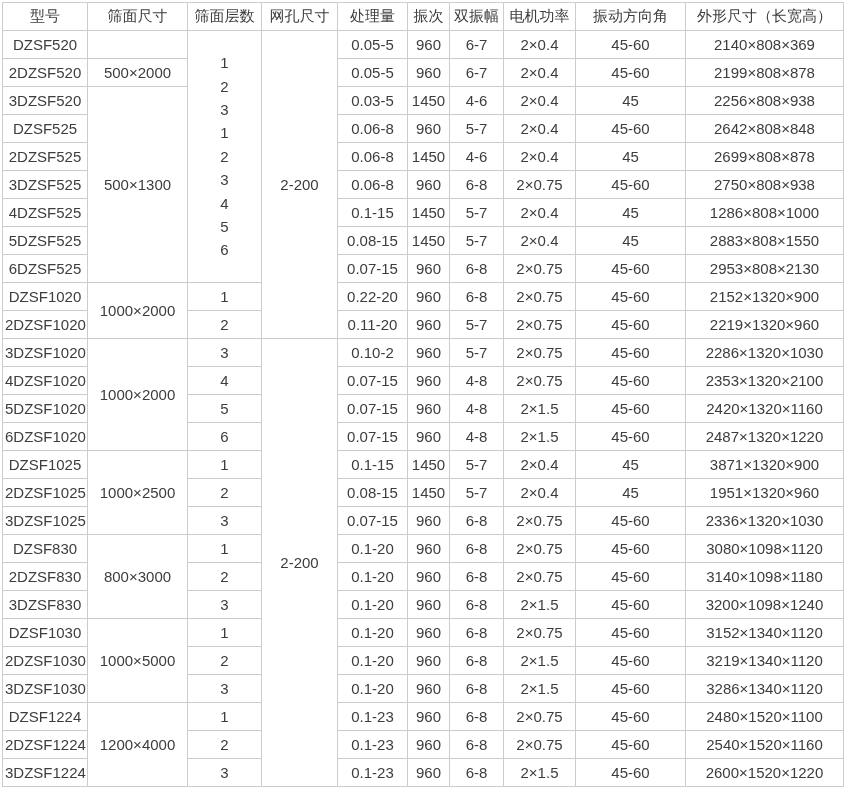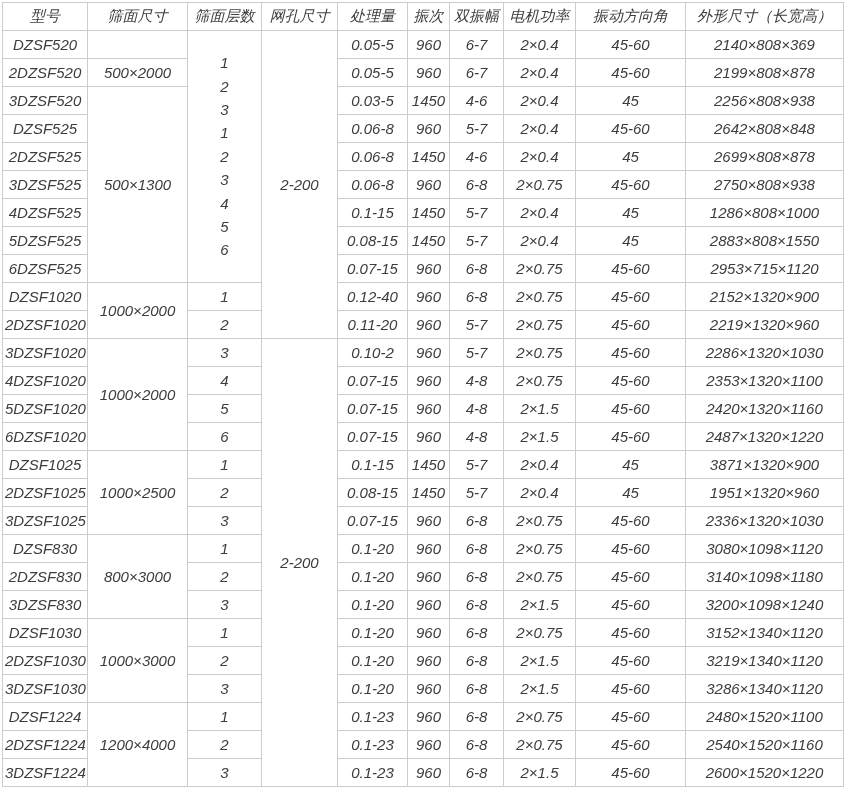--- a/index.html
+++ b/index.html
@@ -6,21 +6,20 @@
     margin: 0;
     padding: 0;
     background: #ffffff;
     width: 845px;
     height: 788px;
     overflow: hidden;
     font-family: "Liberation Sans", "DejaVu Sans", sans-serif;
   }
   #page {
     padding: 2px 0 0 2px;
-    font-style: italic;
   }
   table.spec {
     border-collapse: collapse;
     table-layout: fixed;
     width: 841px;
   }
   table.spec th,
   table.spec td {
     border: 1px solid #cccccc;
     text-align: center;
@@ -155,27 +154,27 @@
           <td class="col-vibration_angle">45</td>
           <td class="col-dimensions">2883×808×1550</td>
         </tr>
         <tr>
           <td class="col-model">6DZSF525</td>
           <td class="col-capacity">0.07-15</td>
           <td class="col-frequency">960</td>
           <td class="col-amplitude">6-8</td>
           <td class="col-motor_power">2×0.75</td>
           <td class="col-vibration_angle">45-60</td>
-          <td class="col-dimensions">2953×715×1120</td>
+          <td class="col-dimensions">2953×808×2130</td>
         </tr>
         <tr>
           <td class="col-model">DZSF1020</td>
           <td rowspan="2" class="col-screen_size">1000×2000</td>
           <td class="col-layers">1</td>
-          <td class="col-capacity">0.12-40</td>
+          <td class="col-capacity">0.22-20</td>
           <td class="col-frequency">960</td>
           <td class="col-amplitude">6-8</td>
           <td class="col-motor_power">2×0.75</td>
           <td class="col-vibration_angle">45-60</td>
           <td class="col-dimensions">2152×1320×900</td>
         </tr>
         <tr>
           <td class="col-model">2DZSF1020</td>
           <td class="col-layers">2</td>
           <td class="col-capacity">0.11-20</td>
@@ -198,21 +197,21 @@
           <td class="col-dimensions">2286×1320×1030</td>
         </tr>
         <tr>
           <td class="col-model">4DZSF1020</td>
           <td class="col-layers">4</td>
           <td class="col-capacity">0.07-15</td>
           <td class="col-frequency">960</td>
           <td class="col-amplitude">4-8</td>
           <td class="col-motor_power">2×0.75</td>
           <td class="col-vibration_angle">45-60</td>
-          <td class="col-dimensions">2353×1320×1100</td>
+          <td class="col-dimensions">2353×1320×2100</td>
         </tr>
         <tr>
           <td class="col-model">5DZSF1020</td>
           <td class="col-layers">5</td>
           <td class="col-capacity">0.07-15</td>
           <td class="col-frequency">960</td>
           <td class="col-amplitude">4-8</td>
           <td class="col-motor_power">2×1.5</td>
           <td class="col-vibration_angle">45-60</td>
           <td class="col-dimensions">2420×1320×1160</td>
@@ -284,21 +283,21 @@
           <td class="col-layers">3</td>
           <td class="col-capacity">0.1-20</td>
           <td class="col-frequency">960</td>
           <td class="col-amplitude">6-8</td>
           <td class="col-motor_power">2×1.5</td>
           <td class="col-vibration_angle">45-60</td>
           <td class="col-dimensions">3200×1098×1240</td>
         </tr>
         <tr>
           <td class="col-model">DZSF1030</td>
-          <td rowspan="3" class="col-screen_size">1000×3000</td>
+          <td rowspan="3" class="col-screen_size">1000×5000</td>
           <td class="col-layers">1</td>
           <td class="col-capacity">0.1-20</td>
           <td class="col-frequency">960</td>
           <td class="col-amplitude">6-8</td>
           <td class="col-motor_power">2×0.75</td>
           <td class="col-vibration_angle">45-60</td>
           <td class="col-dimensions">3152×1340×1120</td>
         </tr>
         <tr>
           <td class="col-model">2DZSF1030</td>

